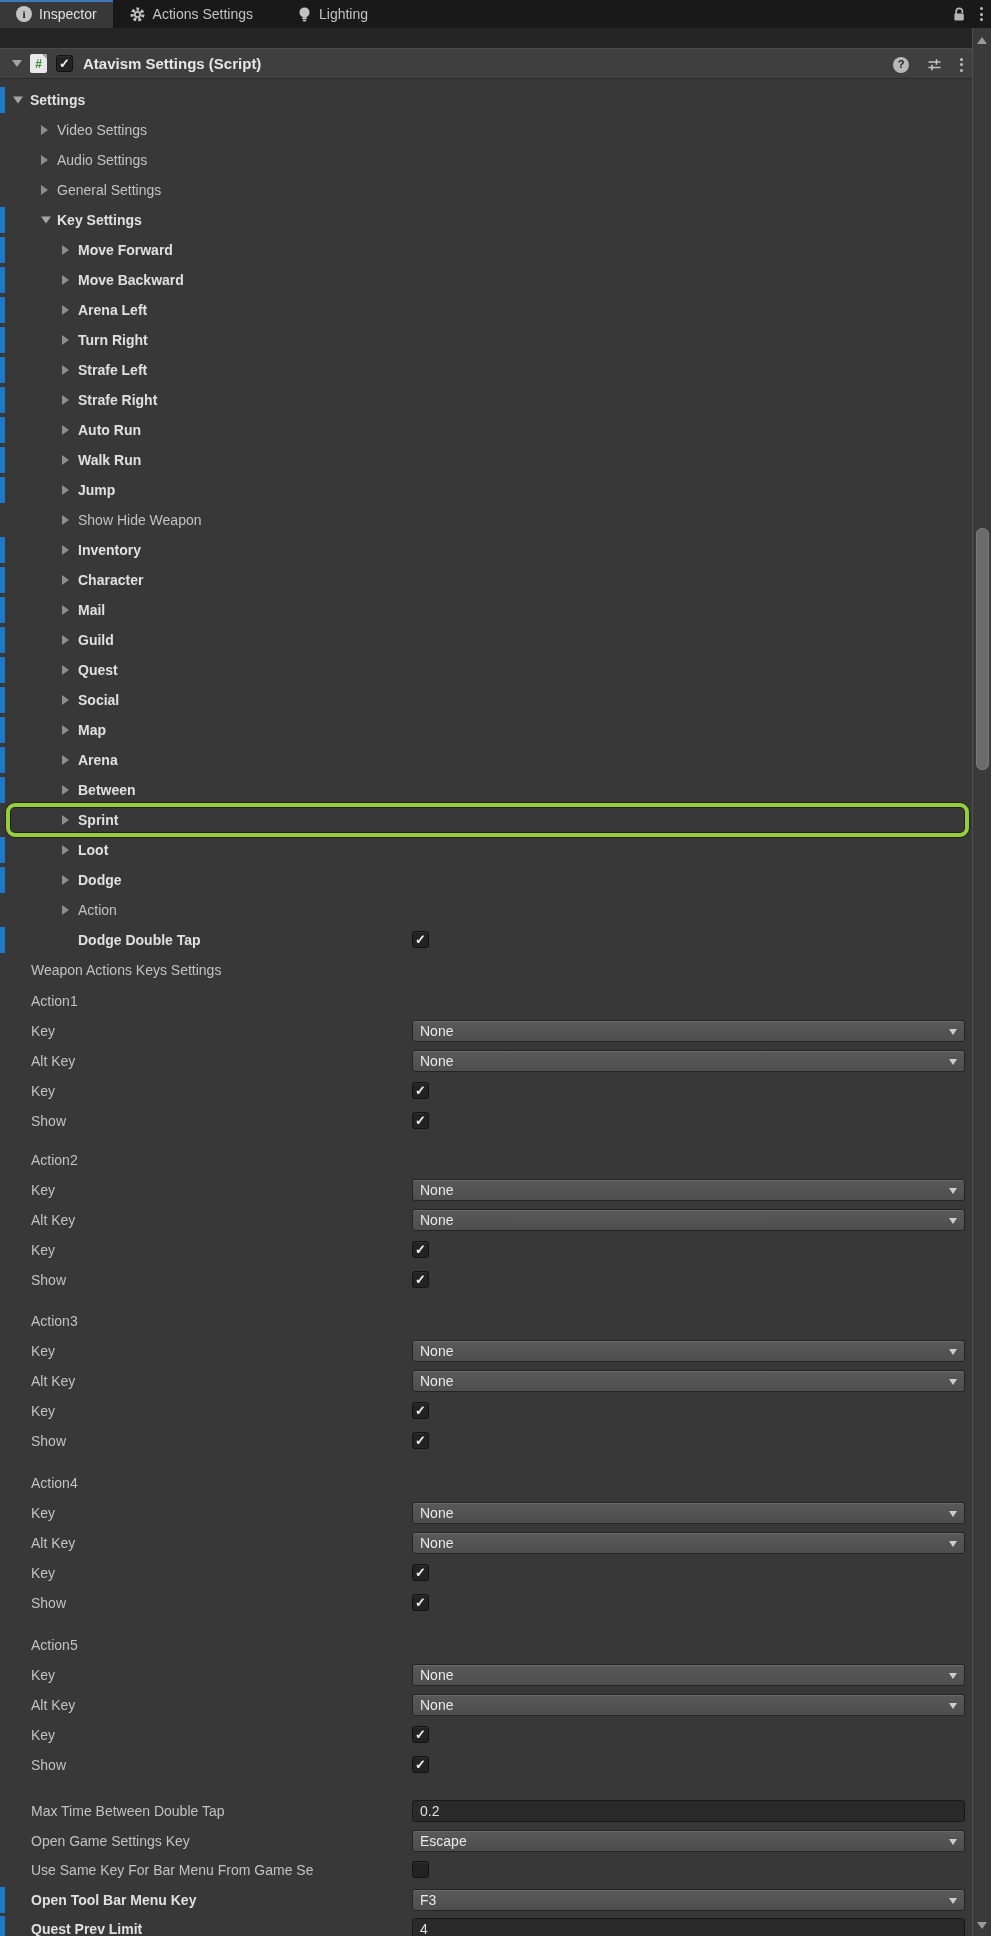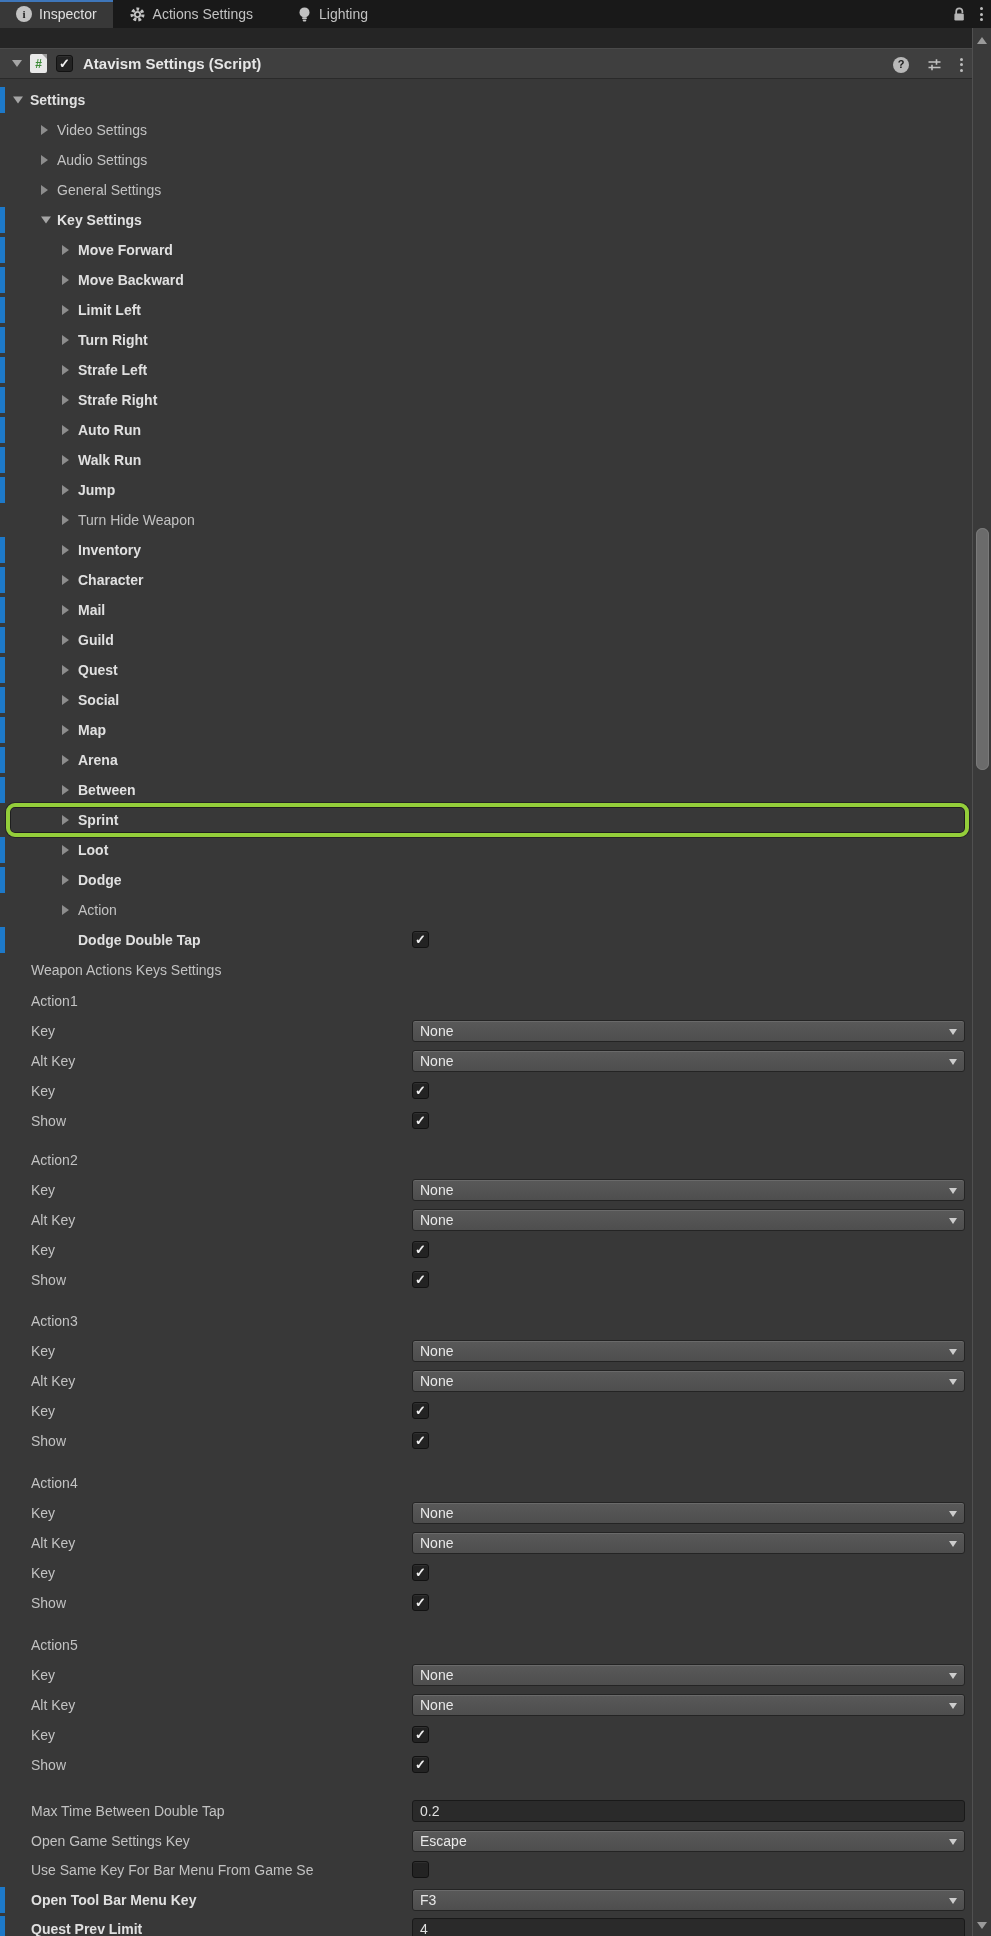--- a/index.html
+++ b/index.html
@@ -144,21 +144,21 @@
         <span class="lbl" style="left: 78px;">Move Forward</span>
       </div>
       <div class="bar" style="top: 237px; height: 26px;"></div>
       <div class="row bold" style="top: 265px;">
         <div class="arrow tri-r" style="left: 62px;"></div>
         <span class="lbl" style="left: 78px;">Move Backward</span>
       </div>
       <div class="bar" style="top: 267px; height: 26px;"></div>
       <div class="row bold" style="top: 295px;">
         <div class="arrow tri-r" style="left: 62px;"></div>
-        <span class="lbl" style="left: 78px;">Limit Left</span>
+        <span class="lbl" style="left: 78px;">Arena Left</span>
       </div>
       <div class="bar" style="top: 297px; height: 26px;"></div>
       <div class="row bold" style="top: 325px;">
         <div class="arrow tri-r" style="left: 62px;"></div>
         <span class="lbl" style="left: 78px;">Turn Right</span>
       </div>
       <div class="bar" style="top: 327px; height: 26px;"></div>
       <div class="row bold" style="top: 355px;">
         <div class="arrow tri-r" style="left: 62px;"></div>
         <span class="lbl" style="left: 78px;">Strafe Left</span>
@@ -179,21 +179,21 @@
         <span class="lbl" style="left: 78px;">Walk Run</span>
       </div>
       <div class="bar" style="top: 447px; height: 26px;"></div>
       <div class="row bold" style="top: 475px;">
         <div class="arrow tri-r" style="left: 62px;"></div>
         <span class="lbl" style="left: 78px;">Jump</span>
       </div>
       <div class="bar" style="top: 477px; height: 26px;"></div>
       <div class="row" style="top: 505px;">
         <div class="arrow tri-r" style="left: 62px;"></div>
-        <span class="lbl" style="left: 78px;">Turn Hide Weapon</span>
+        <span class="lbl" style="left: 78px;">Show Hide Weapon</span>
       </div>
       <div class="row bold" style="top: 535px;">
         <div class="arrow tri-r" style="left: 62px;"></div>
         <span class="lbl" style="left: 78px;">Inventory</span>
       </div>
       <div class="bar" style="top: 537px; height: 26px;"></div>
       <div class="row bold" style="top: 565px;">
         <div class="arrow tri-r" style="left: 62px;"></div>
         <span class="lbl" style="left: 78px;">Character</span>
       </div>

